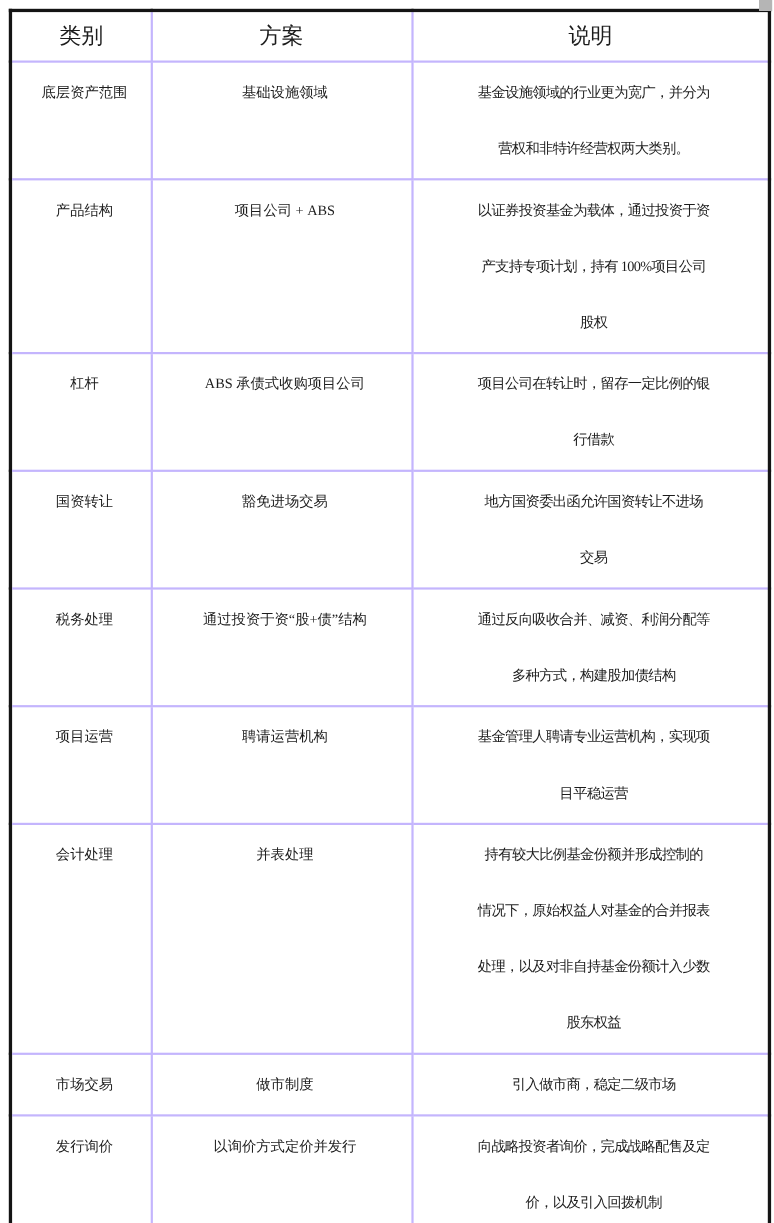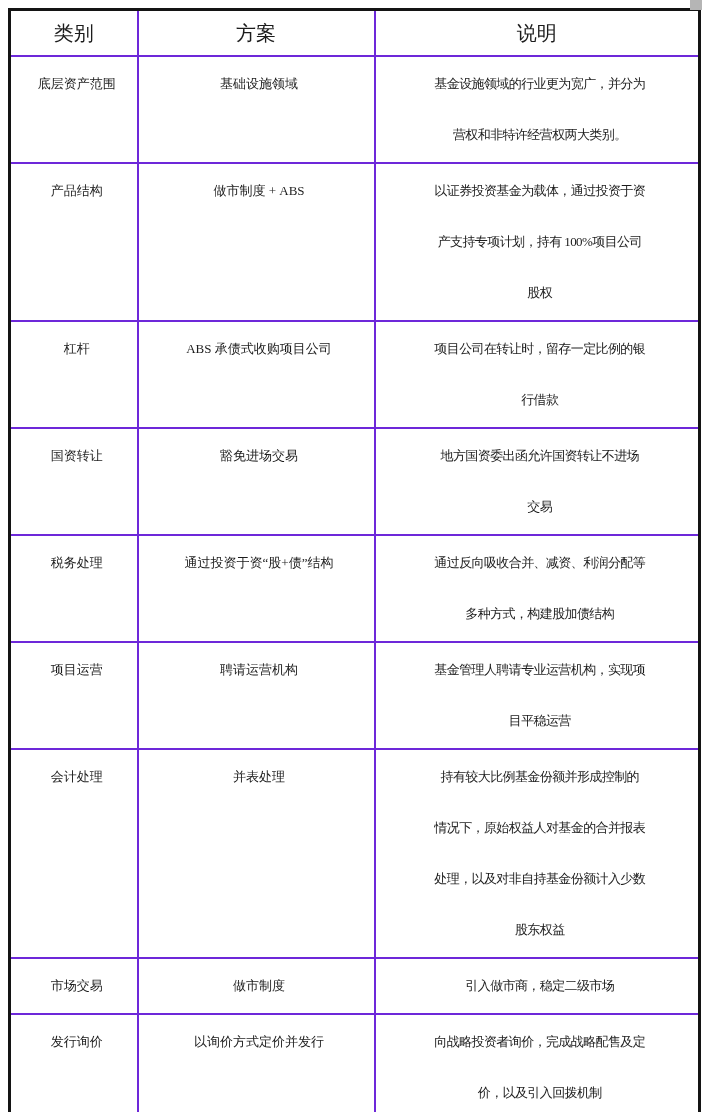--- a/index.html
+++ b/index.html
@@ -20,21 +20,21 @@
     left: 8px;
     top: 8px;
     width: 690px;
     border-collapse: collapse;
     table-layout: fixed;
     border: 3px solid #141414;
     background: #ffffff;
   }
   .doc-table th,
   .doc-table td {
-    border: 2px solid #6d28d9;
+    border: 2px solid #c4b5fd;
     vertical-align: top;
     overflow: hidden;
   }
   .doc-table th {
     font-weight: normal;
     font-size: 20px;
     line-height: 44px;
     text-align: center;
     padding: 0;
     white-space: pre;
@@ -76,21 +76,21 @@
   </thead>
   <tbody>
     <tr>
       <td class="cell-cat">底层资产范围</td>
       <td class="cell-plan">基础设施领域</td>
       <td class="cell-desc">基金设施领域的行业更为宽广，并分为
 营权和非特许经营权两大类别。</td>
     </tr>
     <tr>
       <td class="cell-cat">产品结构</td>
-      <td class="cell-plan">做市制度 + ABS</td>
+      <td class="cell-plan">项目公司 + ABS</td>
       <td class="cell-desc">以证券投资基金为载体，通过投资于资
 产支持专项计划，持有 100%项目公司
 股权</td>
     </tr>
     <tr>
       <td class="cell-cat">杠杆</td>
       <td class="cell-plan">ABS 承债式收购项目公司</td>
       <td class="cell-desc">项目公司在转让时，留存一定比例的银
 行借款</td>
     </tr>

